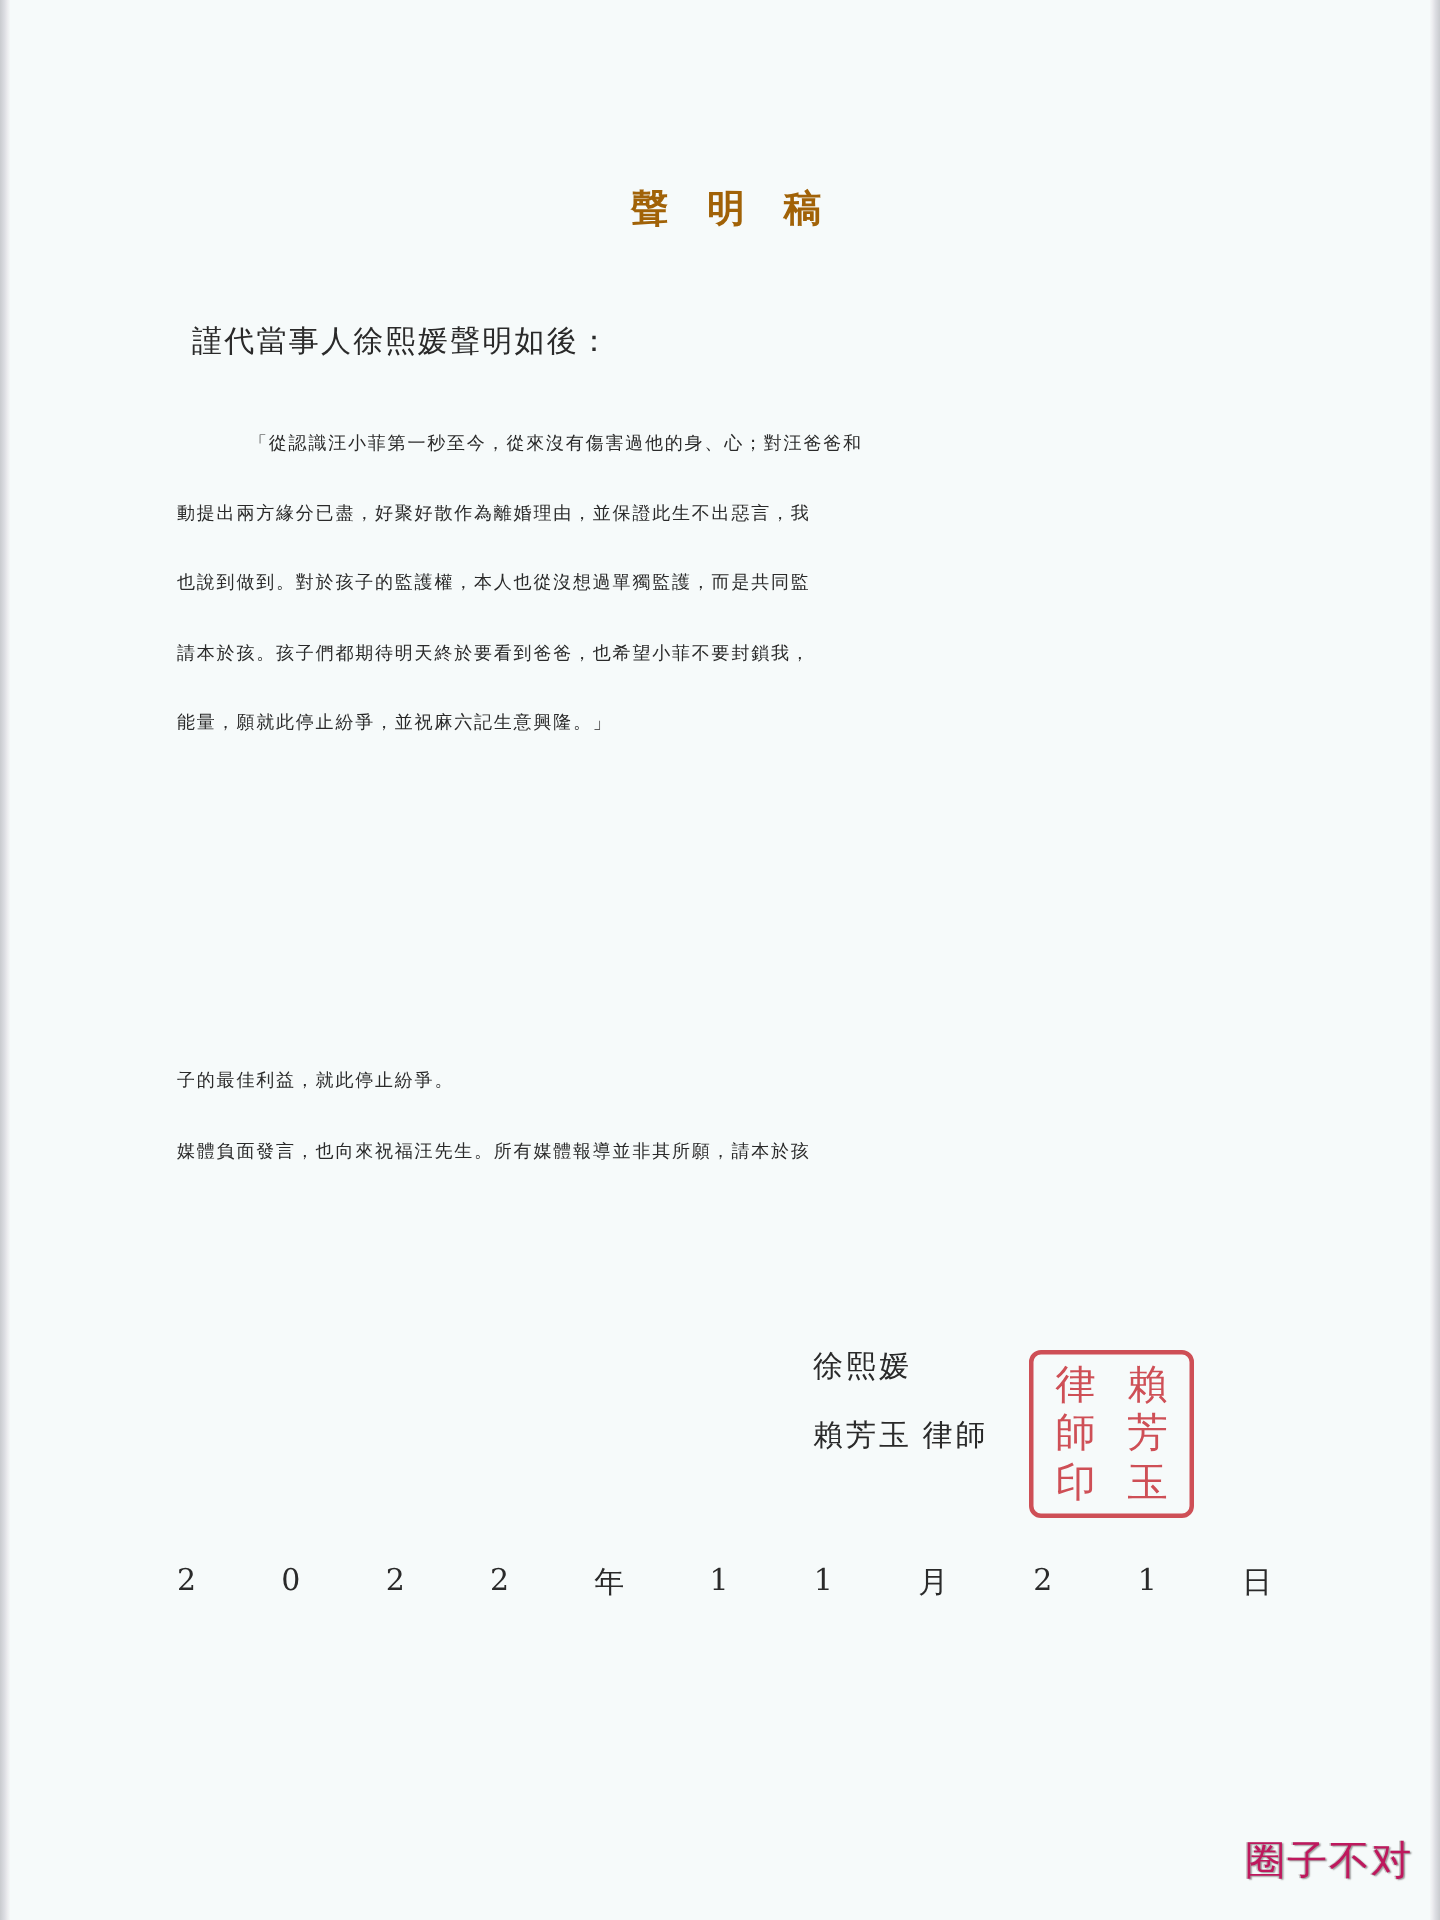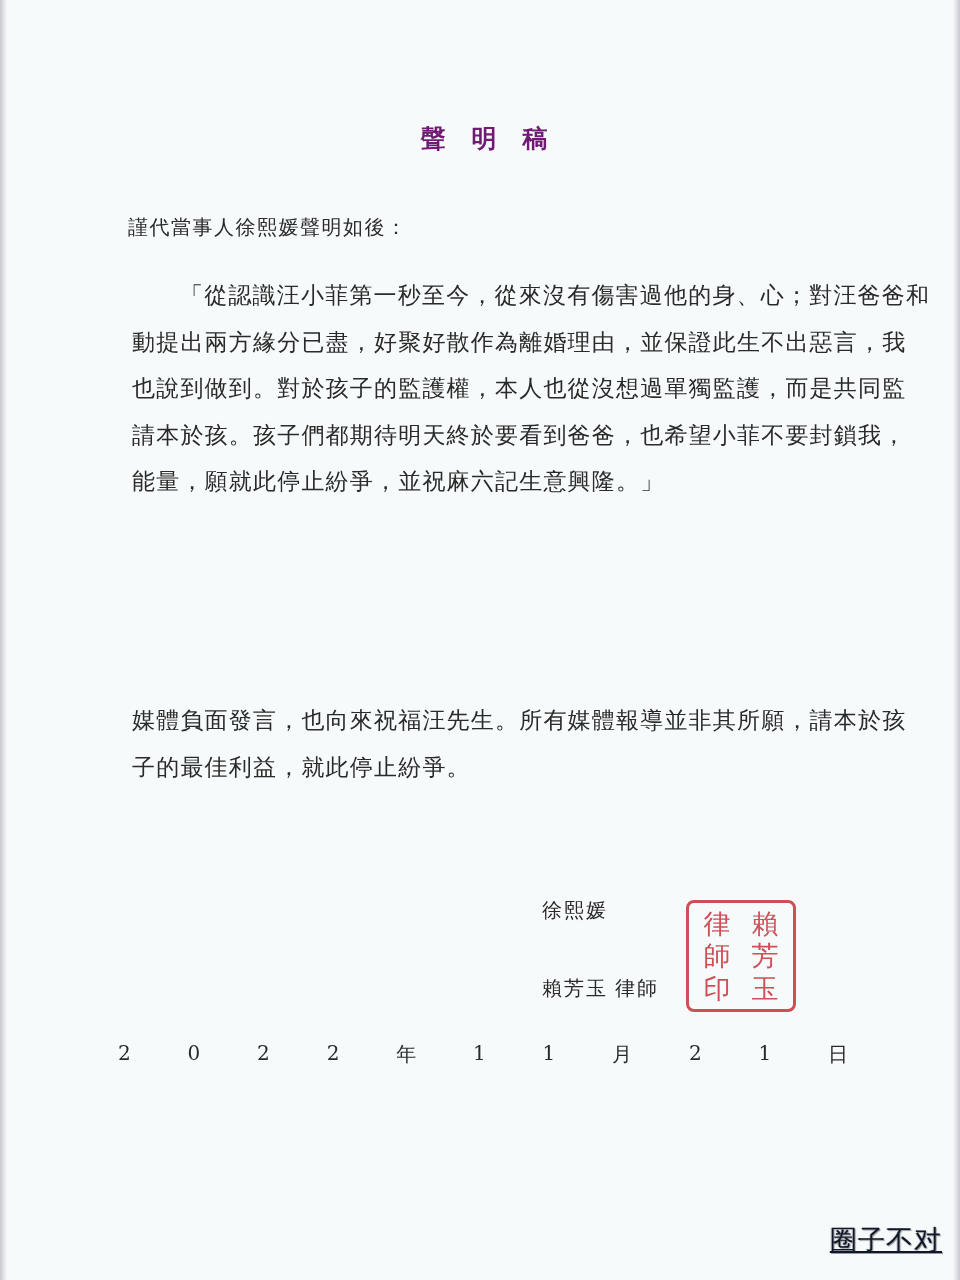--- a/index.html
+++ b/index.html
@@ -23,54 +23,54 @@
       position: absolute; right: 0; top: 0; width: 7px; height: 1280px;
       background: linear-gradient(to left, #c9cbcf 0, #dcdde2 3px, #ececef 5px, #f6fafa 7px);
     }
     .title {
       position: absolute;
       top: 122px; left: 0; width: 960px;
       text-align: center;
       font-size: 25px;
       font-weight: bold;
       letter-spacing: 26px;
-      color: #701a75;
+      color: #a16207;
       padding-left: 34px;
       box-sizing: border-box;
     }
     .salutation {
       position: absolute;
       top: 214px; left: 128px;
       font-size: 20px;
       letter-spacing: 1.5px;
     }
     .para {
       position: absolute;
-      left: 132px;
+      left: 118px;
       width: 730px;
-      font-size: 23px;
+      font-size: 12px;
       line-height: 46.5px;
       letter-spacing: 1.2px;
       text-align: justify;
     }
     .para .line {
       display: block;
       white-space: nowrap;
     }
     .para1 { top: 272px; }
     .para2 { top: 697px; }
     .indent { padding-left: 48px; }
     .sig {
       position: absolute;
       font-size: 20px;
       letter-spacing: 2px;
       font-family: Liberation Serif, serif;
     }
     .sig-client { top: 897px; left: 542px; }
-    .sig-lawyer { top: 943px; left: 542px; margin-top: 32px; }
+    .sig-lawyer { top: 943px; left: 542px; }
     .seal {
       position: absolute;
       left: 686px; top: 900px;
       width: 110px; height: 112px;
       border: 3px solid #c8323a;
       border-radius: 8px;
       box-sizing: border-box;
       display: grid;
       grid-template-columns: 1fr 1fr;
       grid-template-rows: 1fr 1fr 1fr;
@@ -91,24 +91,23 @@
       top: 1041px; left: 118px; width: 730px;
       display: flex;
       justify-content: space-between;
       font-size: 20px;
     }
     .watermark {
       position: absolute;
       right: 18px; bottom: 22px;
       font-family: "DejaVu Sans", sans-serif;
       font-size: 27px;
-      color: #0f172a;
+      color: #be185d;
       letter-spacing: 1px;
       text-shadow: 1px 1px 1px #9a9a9a, -1px 0 0 #c8c8c8;
-      text-decoration: underline;
     }
   </style>
 </head>
 <body>
 
 <div class="edge-left"></div>
 <div class="edge-right"></div>
 
 <div class="title">聲明稿</div>
 
@@ -116,22 +115,22 @@
 
 <div class="para para1">
   <span class="line indent">「從認識汪小菲第一秒至今，從來沒有傷害過他的身、心；對汪爸爸和</span>
   <span class="line">動提出兩方緣分已盡，好聚好散作為離婚理由，並保證此生不出惡言，我</span>
   <span class="line">也說到做到。對於孩子的監護權，本人也從沒想過單獨監護，而是共同監</span>
   <span class="line">請本於孩。孩子們都期待明天終於要看到爸爸，也希望小菲不要封鎖我，</span>
   <span class="line">能量，願就此停止紛爭，並祝麻六記生意興隆。」</span>
 </div>
 
 <div class="para para2">
+  <span class="line">子的最佳利益，就此停止紛爭。</span>
   <span class="line">媒體負面發言，也向來祝福汪先生。所有媒體報導並非其所願，請本於孩</span>
-  <span class="line">子的最佳利益，就此停止紛爭。</span>
 </div>
 
 <div class="sig sig-client">徐熙媛</div>
 <div class="sig sig-lawyer">賴芳玉 律師</div>
 
 <div class="seal">
   <span>律</span>
   <span>師</span>
   <span>印</span>
   <span>賴</span>

